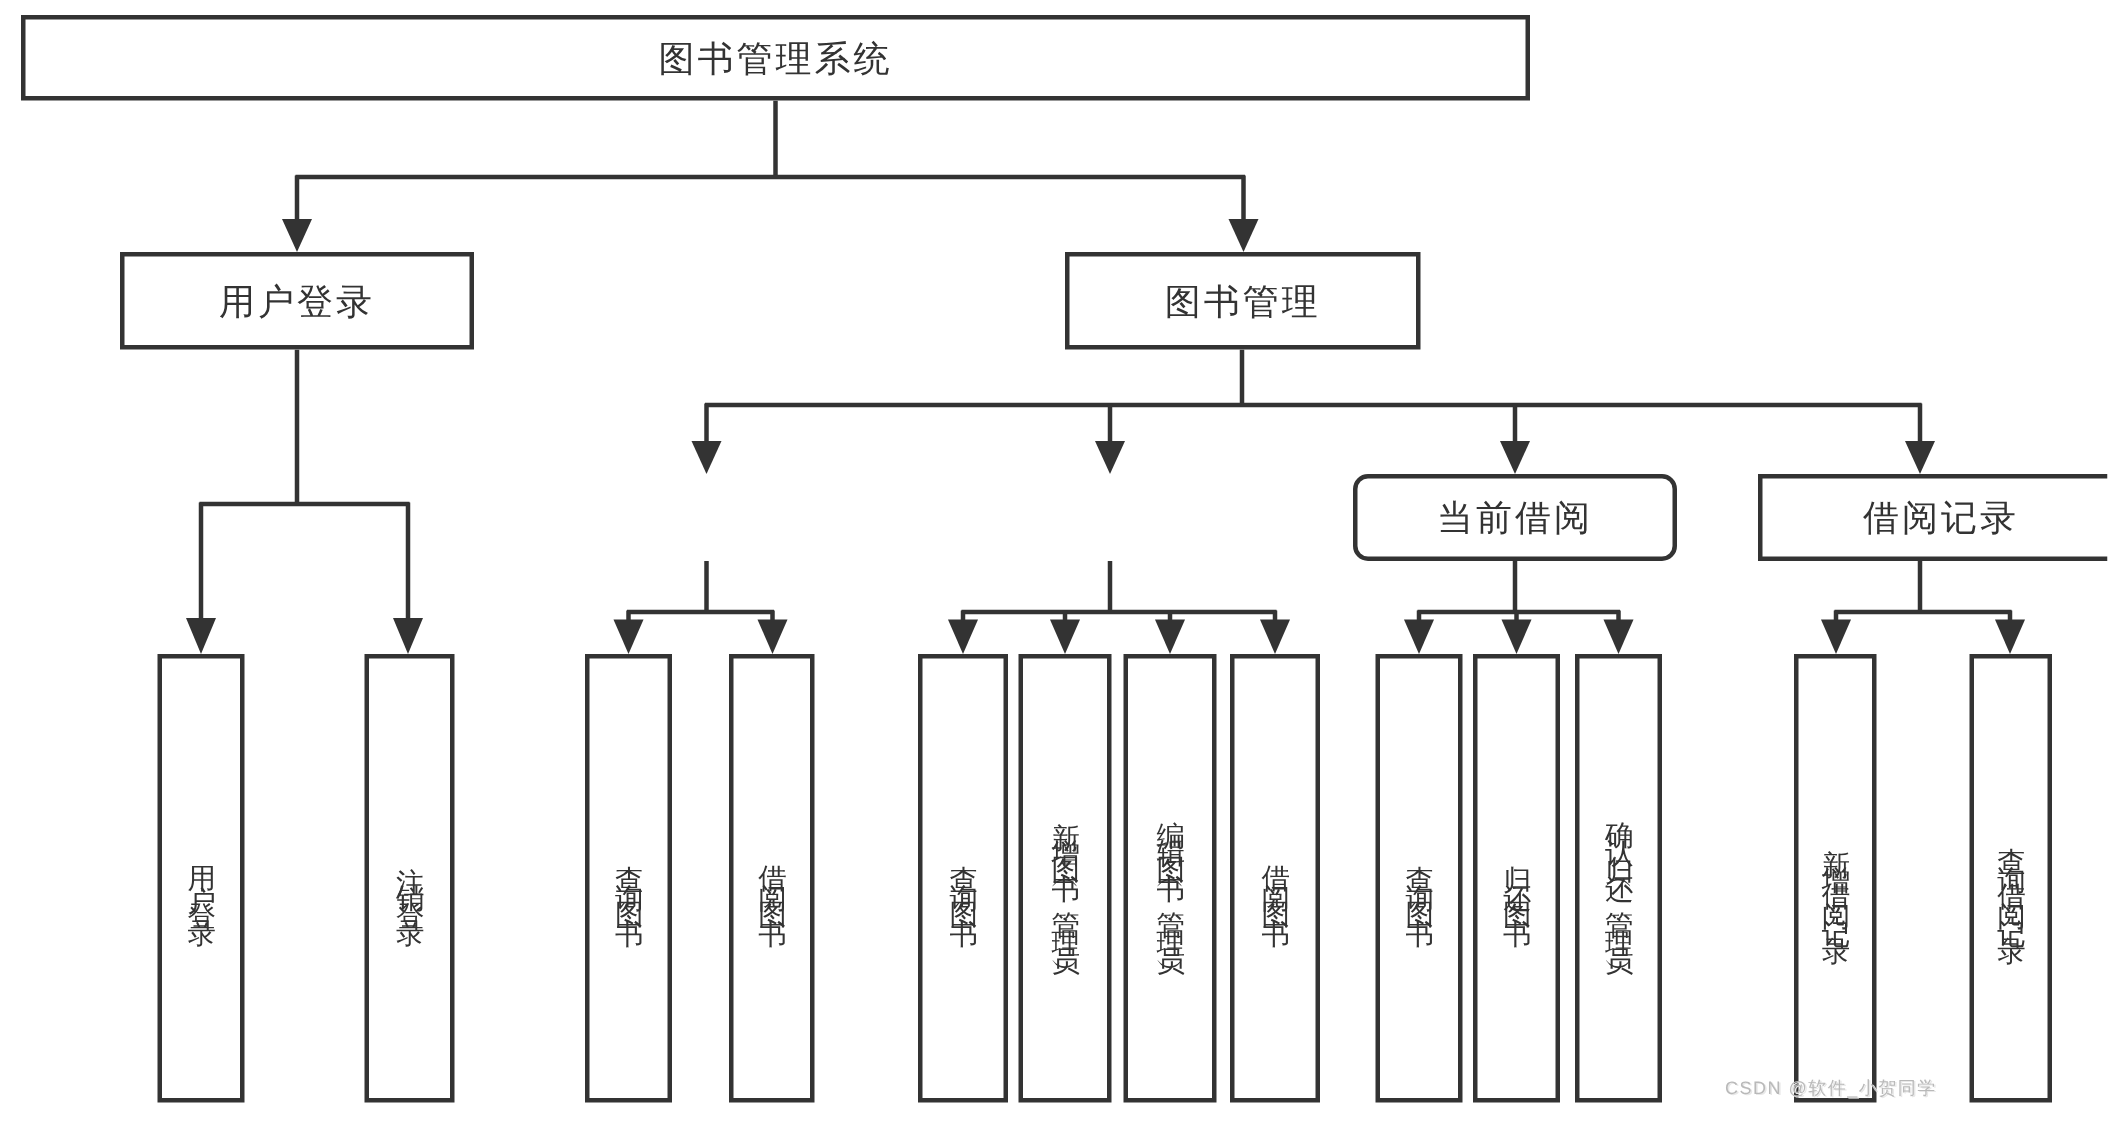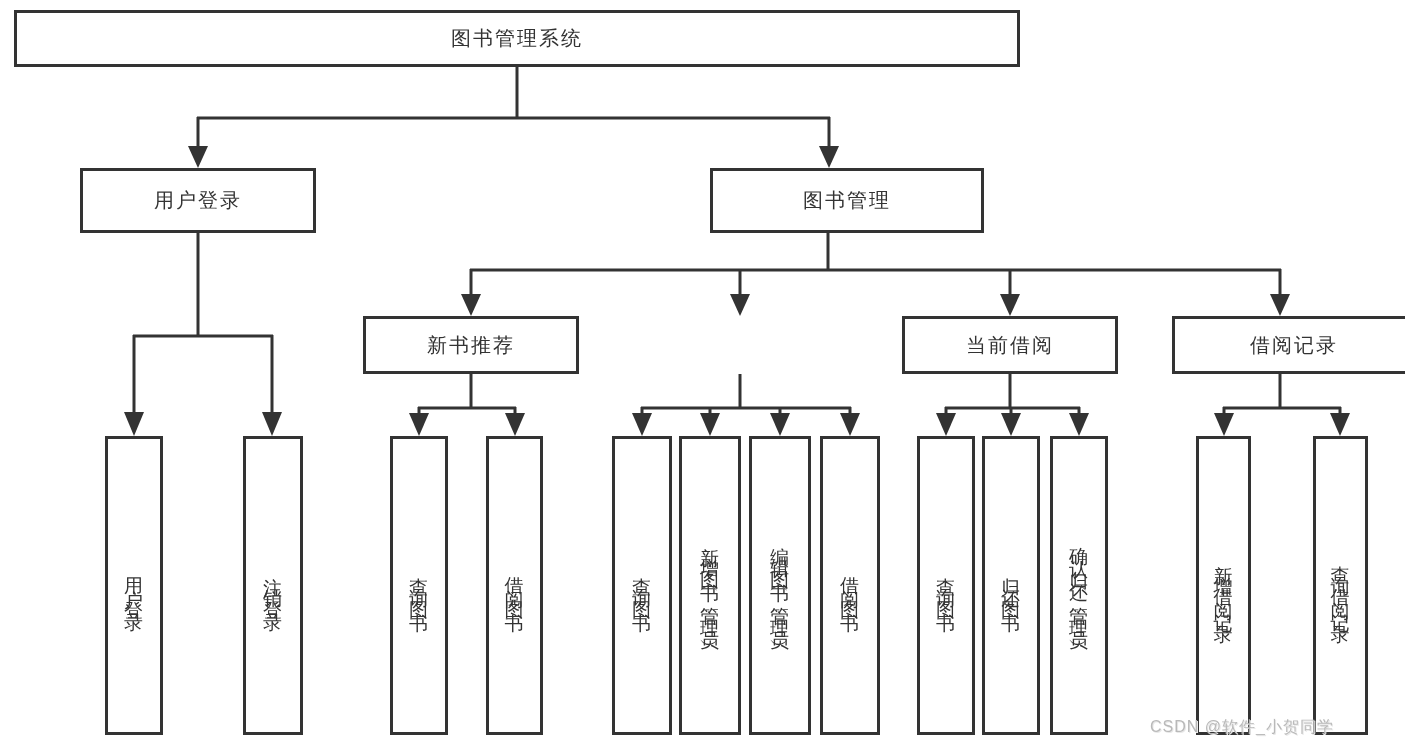--- a/index.html
+++ b/index.html
@@ -23,39 +23,39 @@
     box-sizing: border-box;
     border: 3px solid #333333;
     background: #ffffff;
     display: flex;
     align-items: center;
     justify-content: center;
     z-index: 2;
     color: #333333;
   }
   .node-h {
-    font-size: 20px;
+    font-size: 24px;
     letter-spacing: 2px;
     white-space: nowrap;
   }
   .node-v {
     font-size: 19px;
   }
   .node-v .vtext {
     writing-mode: vertical-rl;
     text-orientation: mixed;
     letter-spacing: 12px;
     line-height: 1;
     white-space: nowrap;
   }
   .watermark {
     position: absolute;
     left: 1150px;
     top: 717px;
-    font-size: 16px;
+    font-size: 12px;
     color: #b9b9b9;
     text-shadow: 1px 1px 0 #e8e8e8;
     white-space: nowrap;
     z-index: 3;
     letter-spacing: 1px;
   }
   svg line { stroke: #333333; stroke-width: 3; }
   svg polygon { fill: #333333; stroke: none; }
 </style>
 </head>
@@ -121,24 +121,23 @@
     <line x1="1223" y1="408" x2="1341" y2="408"></line>
     <line x1="1224" y1="407" x2="1224" y2="415"></line>
     <polygon points="1214,413 1234,413 1224,436"></polygon>
     <line x1="1340" y1="407" x2="1340" y2="415"></line>
     <polygon points="1330,413 1350,413 1340,436"></polygon>
   </svg>
 
   <div class="node node-h" style="left:14px; top:10px; width:1006px; height:57px;">图书管理系统</div>
 
   <div class="node node-h" style="left:80px; top:168px; width:236px; height:65px;">用户登录</div>
-  <div class="node node-h" style="left:710px; top:168px; width:274px; height:65px;">图书管理</div>
+  <div class="node node-h" style="left:710px; top:168px; width:237px; height:65px;">图书管理</div>
 
-  <div class="node node-h" style="left:363px; top:316px; width:216px; height:58px;">新书推荐</div>
-  <div class="node node-h" style="left:902px; top:316px; width:216px; height:58px;">当前借阅</div>
+  <div class="node node-h" style="left:902px; top:316px; width:216px; height:58px;border-radius:10px;">当前借阅</div>
   <div class="node node-h" style="left:1172px; top:316px; width:244px; height:58px;">借阅记录</div>
 
   <div class="node node-v" style="left:105px; top:436px; width:58px; height:299px;">
     <span class="vtext">用户登录</span>
   </div>
   <div class="node node-v" style="left:243px; top:436px; width:60px; height:299px;">
     <span class="vtext">注销登录</span>
   </div>
 
   <div class="node node-v" style="left:390px; top:436px; width:58px; height:299px;">

